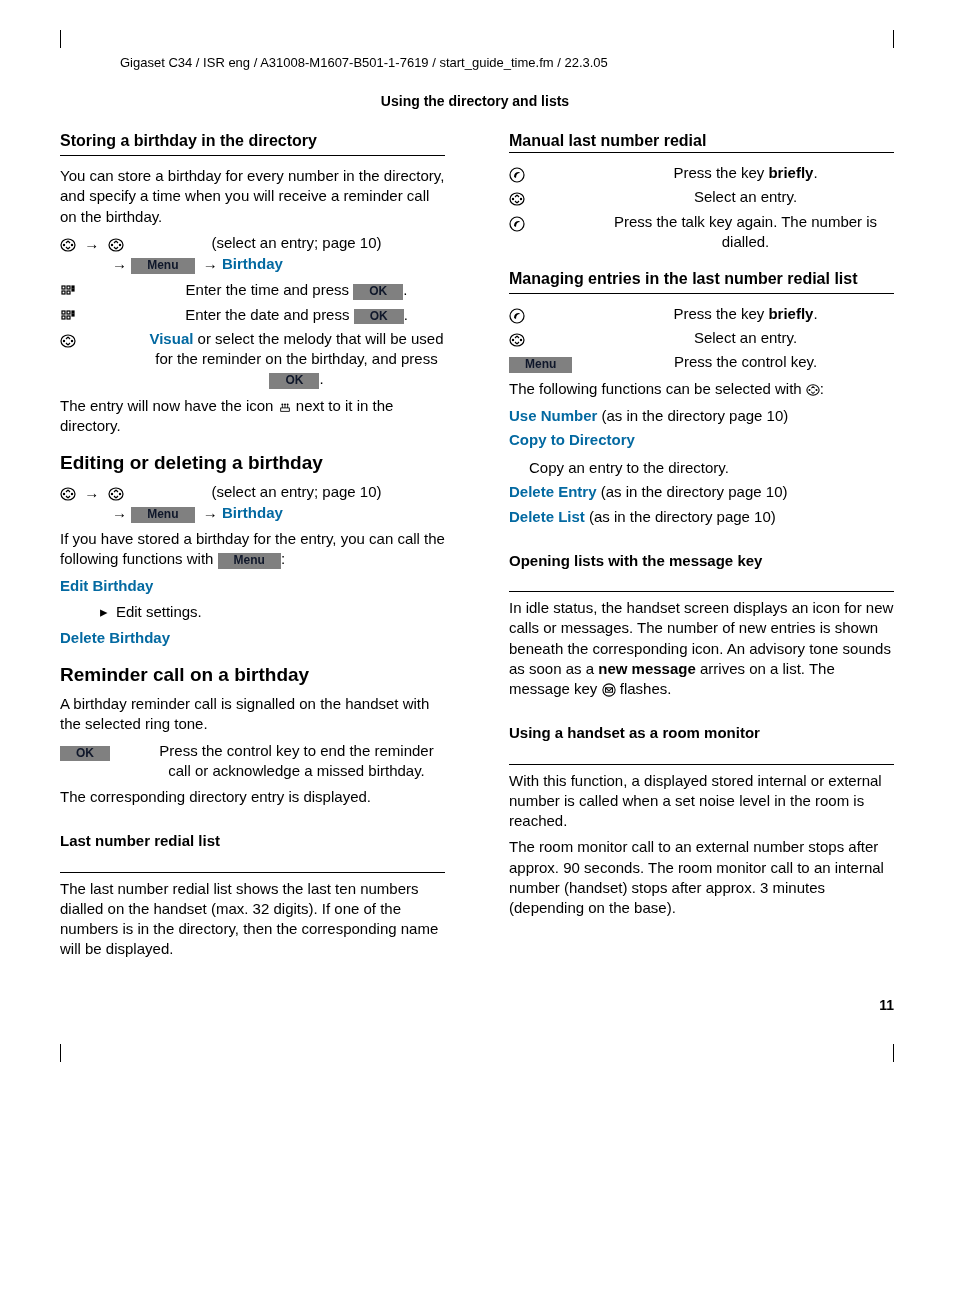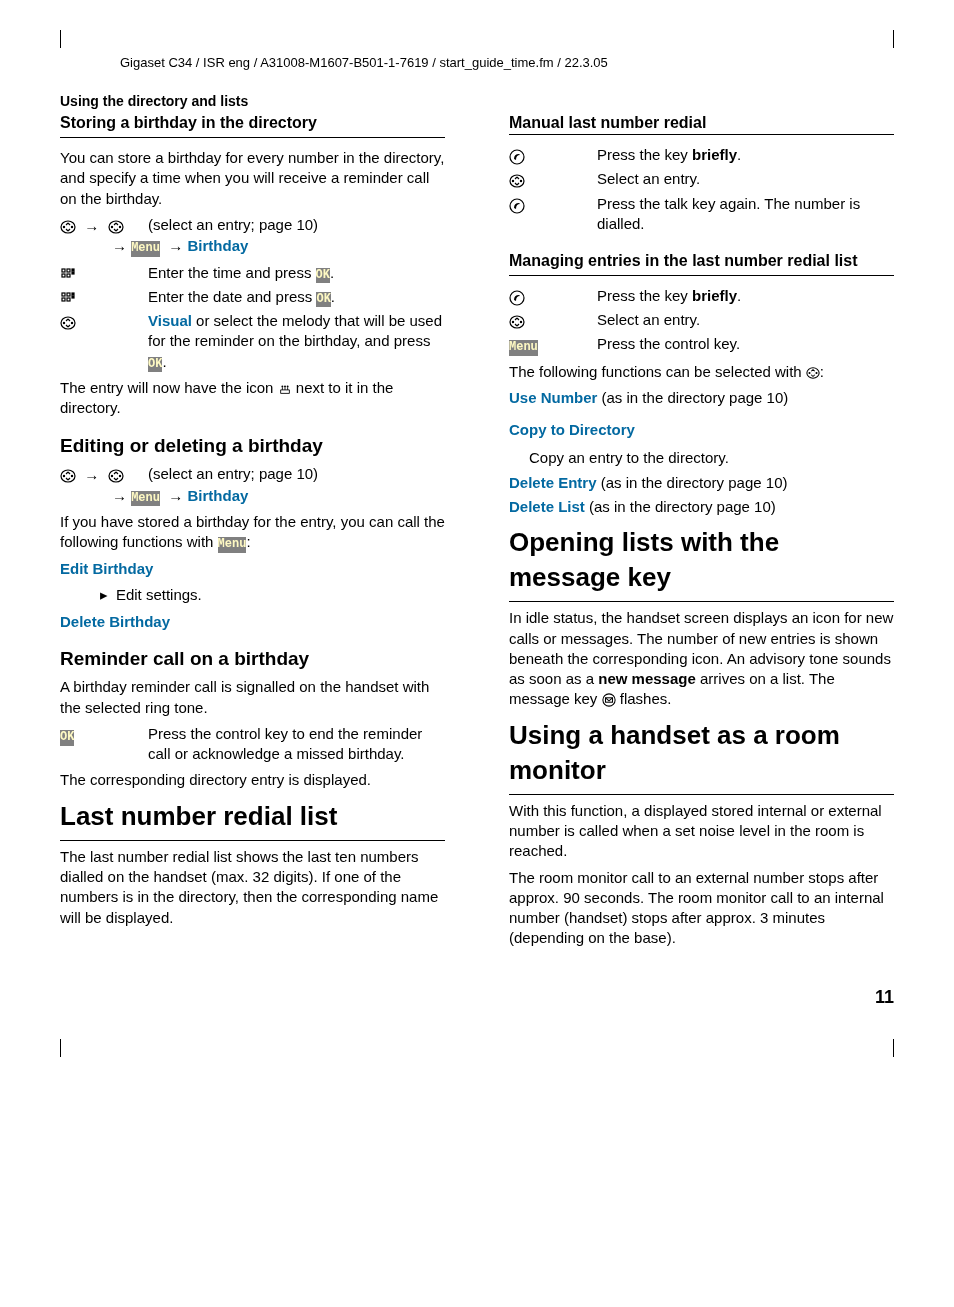--- a/index.html
+++ b/index.html
@@ -25,24 +25,24 @@
     display:flex;
     justify-content:space-between;
     margin-top:30px;
   }
   .header-line {
     font-size: 13px;
     margin: 0 0 20px 0;
     padding-left:60px;
   }
   .section-title-right {
-    text-align:left;
+    text-align:center;
     font-weight:bold;
     font-size:14px;
-    margin-bottom:0;
+    margin-bottom:18px;
     padding-right:4px;
   }
   .columns {
     display:flex;
     gap:64px;
   }
   .col {
     flex:1;
     min-width:0;
   }
@@ -51,54 +51,54 @@
     font-weight:bold;
     border-bottom:1px solid #000;
     padding-bottom:3px;
     margin:2px 0 10px 0;
   }
   h2.sub.noborder {
     border-bottom:none;
     padding-bottom:0;
   }
   h1.main {
-    font-size:26px;
-    font-weight:bold;
-    margin:8px 0 6px 0;
-    padding-bottom:6px;
+    font-size:15px;
+    font-weight:bold;
+    margin:24px 0 6px 0;
+    padding-bottom:20px;
     border-bottom:1.5px solid #000;
   }
   h3.mini {
     font-size:19px;
     font-weight:bold;
     margin:14px 0 6px 0;
   }
   p { margin: 6px 0; }
   .step-row {
     display:flex;
     margin:3px 0;
   }
   .step-icon {
     width:88px;
     flex-shrink:0;
     padding-top:1px;
   }
   .step-text {
     flex:1;
+    text-align:center;
   }
   .tag {
     display:inline-block;
     background:#808080;
-    color:#fef9c3;
+    color:#0f172a;
     font-size:12px;
     font-weight:bold;
-    padding:0 0;
+    padding:0 16px;
     line-height:1.3;
     vertical-align:baseline;
-    font-family:Liberation Mono, monospace;
   }
   .arrow { font-weight:bold; }
   .greylabel {
     color:#0369a1;
     font-weight:bold;
   }
   svg.icon {
     width:16px; height:16px; vertical-align:middle;
     stroke:#000; fill:none; stroke-width:1.2;
   }
@@ -106,21 +106,21 @@
   .indent-line {
     padding-left:52px;
     margin-top:-3px;
   }
   .bullet-indent {
     padding-left:40px;
   }
   .page-num {
     text-align:right;
     font-weight:bold;
-    font-size:18px;
+    font-size:14px;
     margin-top:30px;
   }
 </style>
 </head>
 <body>
 
 <svg width="0" height="0" style="position:absolute">
   <defs>
     <symbol id="i-nav" viewBox="0 0 16 16">
       <ellipse cx="8" cy="8" rx="7" ry="6"></ellipse>
@@ -298,21 +298,21 @@
       <div class="step-text">Press the control key.</div>
     </div>
 
     <p>
       <span>The following functions can be selected with </span><svg class="icon icon-sm">
           <use href="#i-nav"></use>
         </svg><span>:</span>
     </p>
 
     <p style="margin:4px 0"><span class="greylabel">Use Number</span><span> (as in the directory page 10)</span></p>
-    <p class="greylabel" style="margin:12px 0 0 0">Copy to Directory</p>
+    <p class="greylabel" style="margin:4px 0 0 0">Copy to Directory</p>
     <p style="margin:8px 0 4px 20px">Copy an entry to the directory.</p>
     <p style="margin:4px 0"><span class="greylabel">Delete Entry</span><span> (as in the directory page 10)</span></p>
     <p style="margin:4px 0"><span class="greylabel">Delete List</span><span> (as in the directory page 10)</span></p>
 
     <h1 class="main">Opening lists with the message key</h1>
     <p>
       <span>In idle status, the handset screen displays an icon for new calls or messages. The number of new entries is shown beneath the corresponding icon. An advisory tone sounds as soon as a </span><b>new message</b><span> arrives on a list. The message key </span><svg class="icon icon-sm">
           <use href="#i-mail"></use>
         </svg><span> flashes.</span>
     </p>

